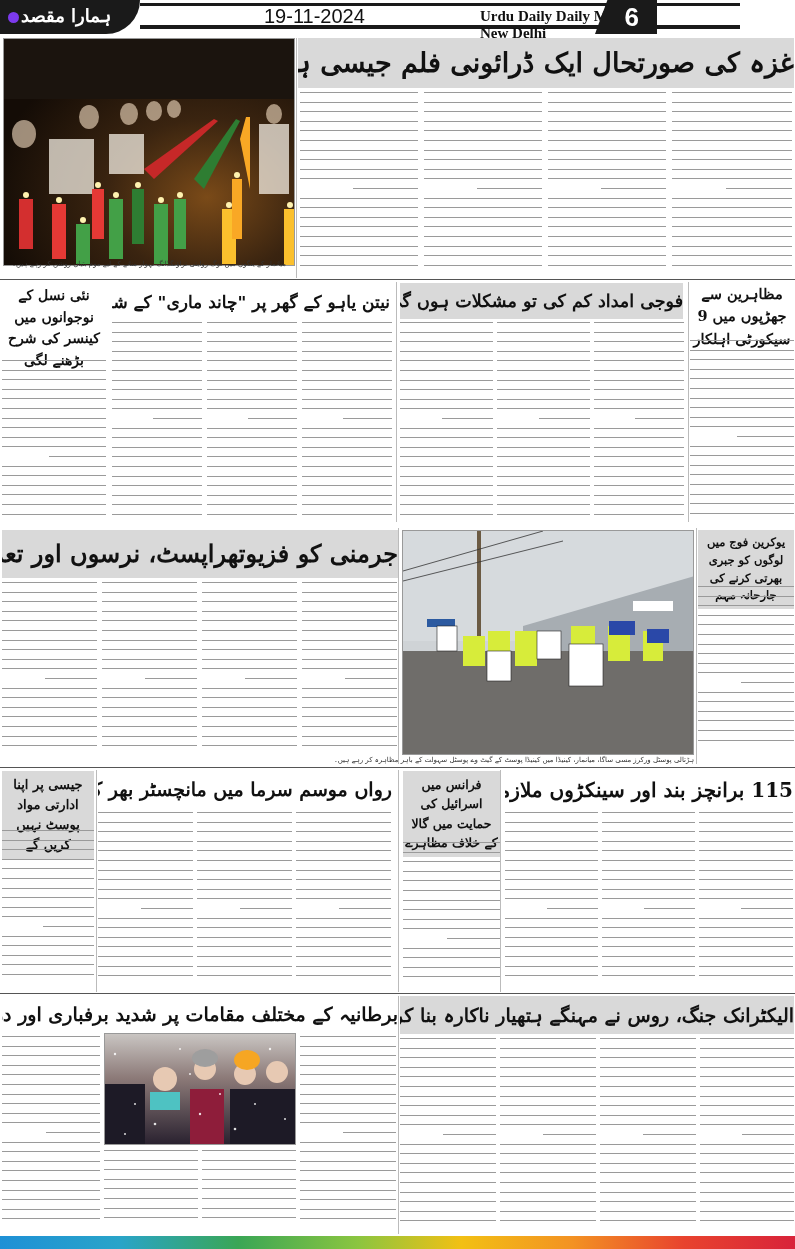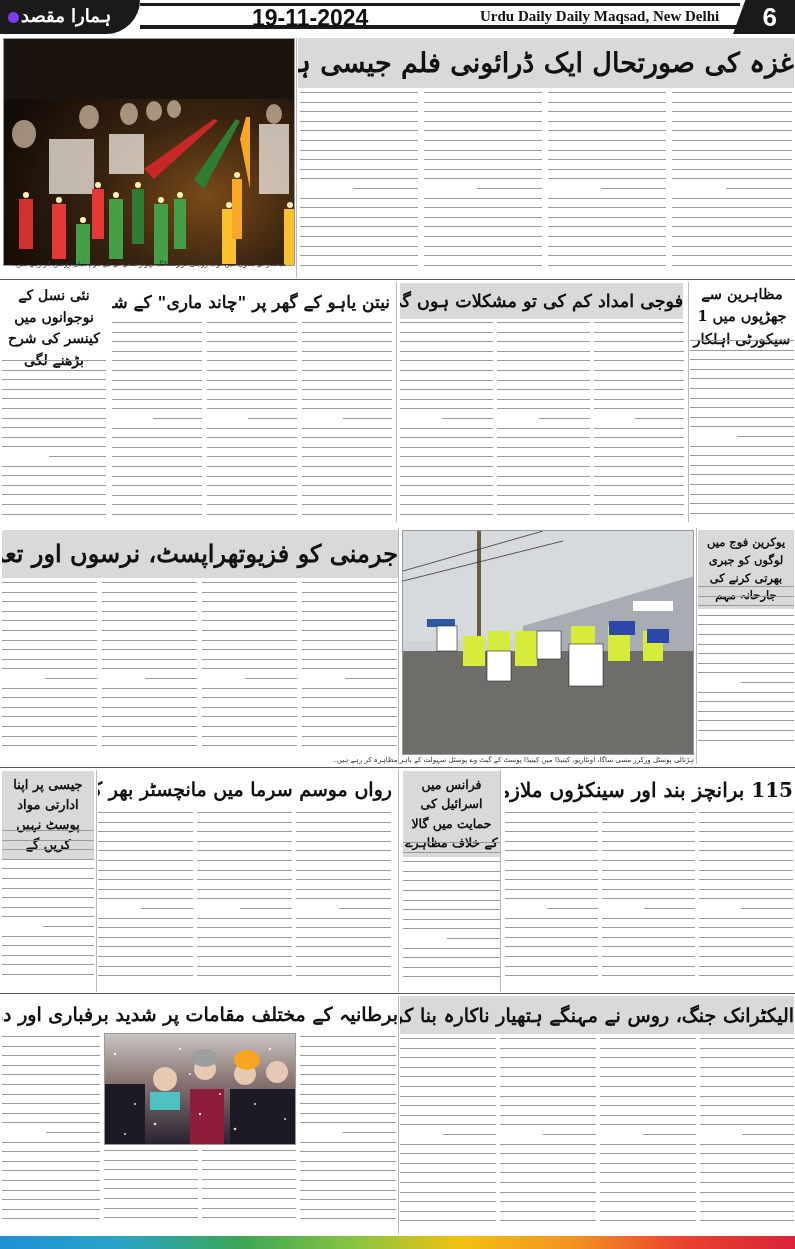--- a/index.html
+++ b/index.html
@@ -1,25 +1,25 @@
 <!DOCTYPE html>
 <html><head>
 <meta charset="utf-8">
 <style>
   * { box-sizing: border-box; margin: 0; padding: 0; }
   html, body { width: 795px; height: 1249px; background: #fff; overflow: hidden; }
   body { position: relative; font-family: "DejaVu Sans", sans-serif; color: #111; }
 
   
-  .masthead { position: absolute; left: 0; top: 0; width: 795px; height: 34px; background: #fff; }
+  .masthead { position: absolute; left: 0; top: 0; width: 657px; height: 34px; background: #fff; }
   .mast-bar { position: absolute; top: 3px; height: 26px; background: #fff; border-top: 3px solid #1a1a1a; border-bottom: 4px solid #1a1a1a; }
   .logo-box { position: absolute; left: 0; top: 0; width: 140px; height: 34px; background: #1a1a1a; border-radius: 0 0 40px 0; }
   .logo-text { position: absolute; left: 6px; top: 5px; color: #fff; font-family: "DejaVu Serif", serif; font-size: 18px; font-weight: bold; direction: rtl; }
   .logo-dot { display: inline-block; width: 11px; height: 11px; border-radius: 50%; background: #7c3aed; vertical-align: middle; margin: 0 2px; }
-  .date-text { position: absolute; left: 252px; top: 5px; font-family: "Liberation Sans", sans-serif; font-weight: bold; font-size: 23px; color: #111; }
+  .date-text { position: absolute; left: 264px; top: 5px; font-family: "Liberation Sans", sans-serif; font-weight: normal; font-size: 20px; color: #111; }
   .paper-name { position: absolute; left: 480px; top: 8px; font-family: "Liberation Serif", serif; font-weight: bold; font-size: 15px; color: #111; }
   .page-num-box { position: absolute; right: 0; top: 0; width: 62px; height: 34px; background: #1a1a1a; clip-path: polygon(20% 0, 100% 0, 100% 100%, 0 100%, 10% 50%); }
   .page-num { position: absolute; right: 18px; top: 2px; color: #fff; font-family: "Liberation Sans", sans-serif; font-weight: bold; font-size: 26px; }
 
   
   .photo { position: absolute; overflow: hidden; border: 1px solid #999; }
   .caption { position: absolute; font-size: 7px; color: #333; direction: rtl; text-align: center; white-space: nowrap; }
   .headline { position: absolute; background: #d9d9d9; direction: rtl; text-align: center; font-family: "DejaVu Serif", serif; font-weight: bold; color: #111; white-space: nowrap; overflow: hidden; }
   .subhead { position: absolute; direction: rtl; text-align: center; font-family: "DejaVu Serif", serif; font-weight: bold; color: #111; line-height: 1.55; }
   .subhead.gray { background: #d9d9d9; }
@@ -98,21 +98,21 @@
 <div class="headline" style="left:298px; top:38px; width:496px; height:50px; font-size:27px; line-height:50px;">غزہ کی صورتحال ایک ڈرائونی فلم جیسی ہے، جان ایگلینڈ</div>
 <div class="body-col" style="left:300px; top:92px; width:494px; height:186px;">
   <div style="position:absolute; right:0; top:0; width:118px;"></div>
 </div>
 
 <div class="hrule" style="left:0; top:279px; width:795px;"></div>
 
 <div class="subhead" style="left:2px; top:285px; width:104px; font-size:14px;">نئی نسل کے نوجوانوں میں کینسر کی شرح بڑھنے لگی</div>
 <div class="headline" style="left:112px; top:285px; width:278px; height:34px; font-size:17px; line-height:34px; background:transparent;">نیتن یاہو کے گھر پر "چاند ماری" کے شبہے میں تین افراد گرفتار</div>
 <div class="headline" style="left:400px; top:283px; width:283px; height:36px; font-size:17.5px; line-height:36px;">فوجی امداد کم کی تو مشکلات ہوں گی: یورپی یونین</div>
-<div class="subhead" style="left:690px; top:283px; width:104px; font-size:14.5px;">مظاہرین سے جھڑپوں میں 1 سیکورٹی اہلکار</div>
+<div class="subhead" style="left:690px; top:283px; width:104px; font-size:14.5px;">مظاہرین سے جھڑپوں میں 9 سیکورٹی اہلکار</div>
 
 <div class="headline" style="left:2px; top:530px; width:396px; height:48px; font-size:24px; line-height:48px;">جرمنی کو فزیوتھراپسٹ، نرسوں اور تعمیراتی کارکنوں کی تلاش</div>
 <div class="photo" style="left:402px; top:530px; width:292px; height:225px; background:#cfd3d6;">
   <svg width="292" height="225" viewBox="0 0 292 225">
     <rect x="0" y="0" width="292" height="110" fill="#d6dadd"></rect>
     <polygon points="120,95 292,45 292,120 120,120" fill="#a7adb2"></polygon>
     <rect x="230" y="70" width="40" height="10" fill="#fff"></rect>
     <rect x="0" y="120" width="292" height="105" fill="#6f6d6a"></rect>
     <rect x="74" y="0" width="4" height="120" fill="#6b5a43"></rect>
     <line x1="0" y1="40" x2="140" y2="0" stroke="#333" stroke-width="0.8"></line>
@@ -131,21 +131,21 @@
         <rect x="84" y="120" width="24" height="30"></rect>
       <rect x="134" y="100" width="24" height="28"></rect>
         <rect x="166" y="113" width="34" height="42"></rect>
     </g>
     <g fill="#2a48a8">
         <rect x="206" y="90" width="26" height="14"></rect>
         <rect x="244" y="98" width="22" height="14"></rect>
       </g>
   </svg>
 </div>
-<div class="caption" style="left:402px; top:756px; width:292px;">ہڑتالی پوسٹل ورکرز مسی ساگا، اونٹاریو، کینیڈا میں کینیڈا پوسٹ کے گیٹ وے پوسٹل سہولت کے باہر مظاہرہ کر رہے ہیں۔</div>
+<div class="caption" style="left:402px; top:756px; width:292px;">ہڑتالی پوسٹل ورکرز مسی ساگا، میانمار، کینیڈا میں کینیڈا پوسٹ کے گیٹ وے پوسٹل سہولت کے باہر مظاہرہ کر رہے ہیں۔</div>
 <div class="subhead gray" style="left:698px; top:530px; width:96px; font-size:11.5px; padding:4px 2px;">یوکرین فوج میں لوگوں کو جبری بھرتی کرنے کی جارحانہ مہم</div>
 
 <div class="hrule" style="left:0; top:767px; width:795px;"></div>
 
 <div class="subhead gray" style="left:2px; top:771px; width:92px; font-size:13px; padding:4px 2px;">جیسی پر اپنا ادارتی مواد پوسٹ نہیں کریں گے</div>
 <div class="headline" style="left:98px; top:772px; width:294px; height:34px; font-size:19px; line-height:34px; background:transparent;">رواں موسم سرما میں مانچسٹر بھر کی لائبریریوں کی ضرورت</div>
 <div class="subhead gray" style="left:403px; top:771px; width:97px; font-size:12.5px; padding:4px 2px;">فرانس میں اسرائیل کی حمایت میں گالا کے خلاف مظاہرے</div>
 <div class="headline" style="left:505px; top:772px; width:288px; height:36px; font-size:20px; line-height:36px; background:transparent;">115 برانچز بند اور سینکڑوں ملازمتیں ختم کرنے کا اعلان</div>
 
 <div class="hrule" style="left:0; top:993px; width:795px;"></div>

